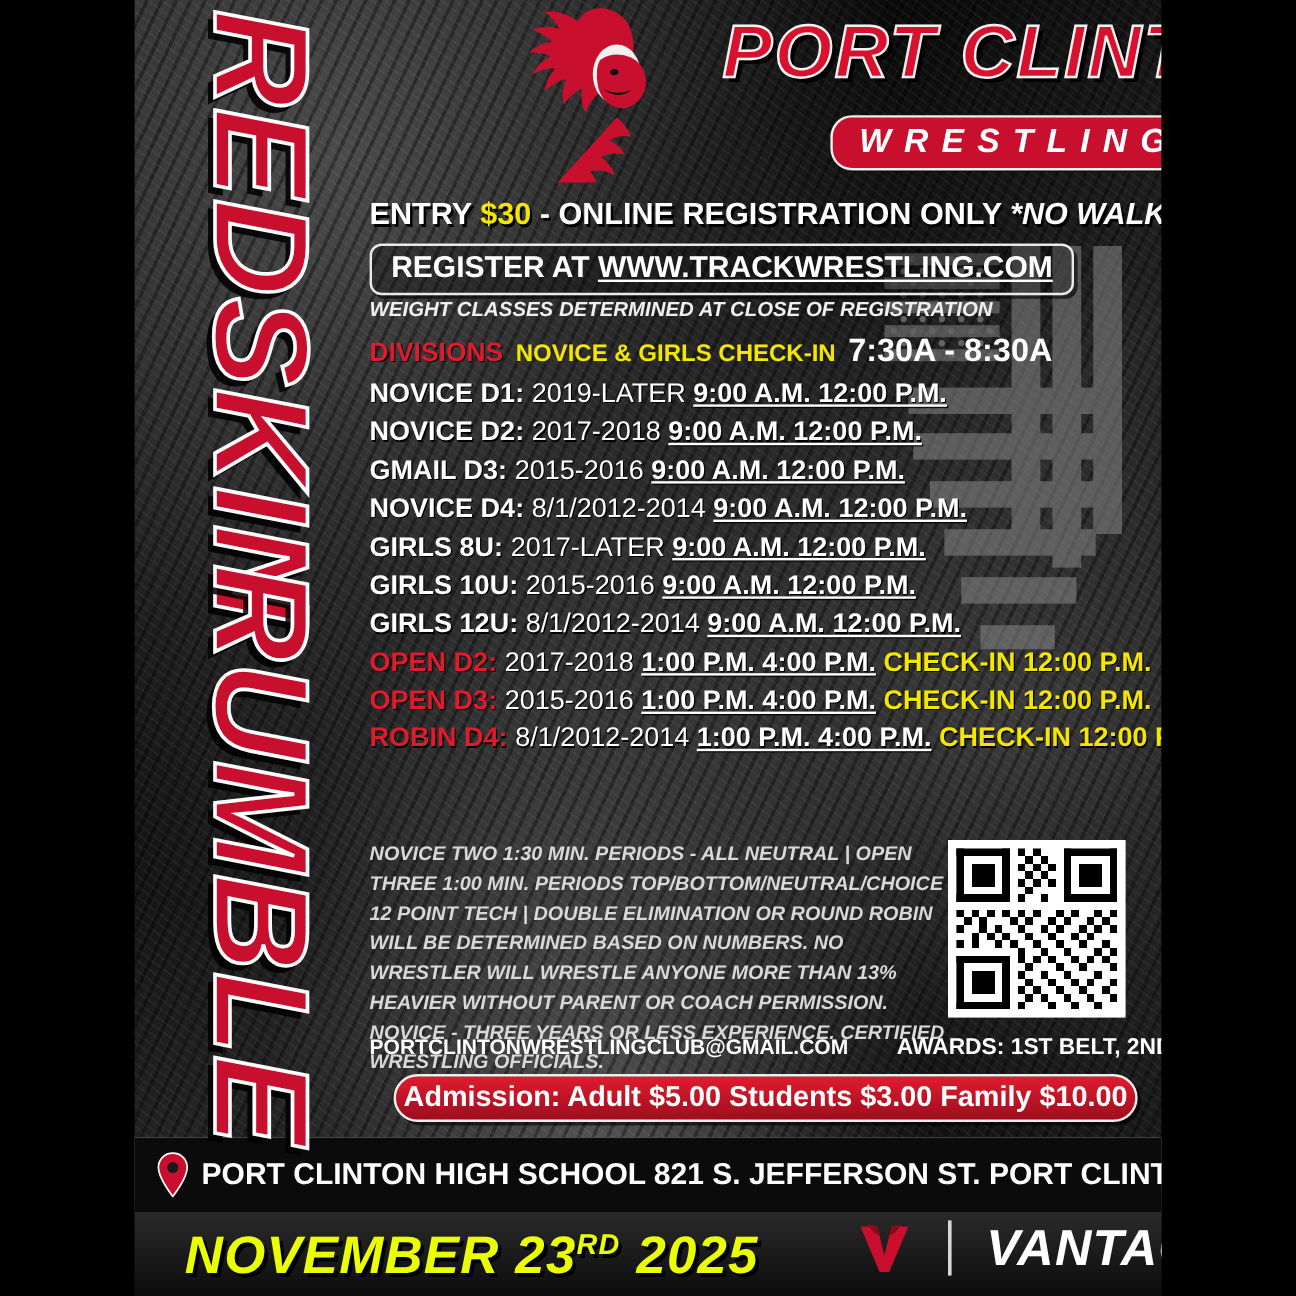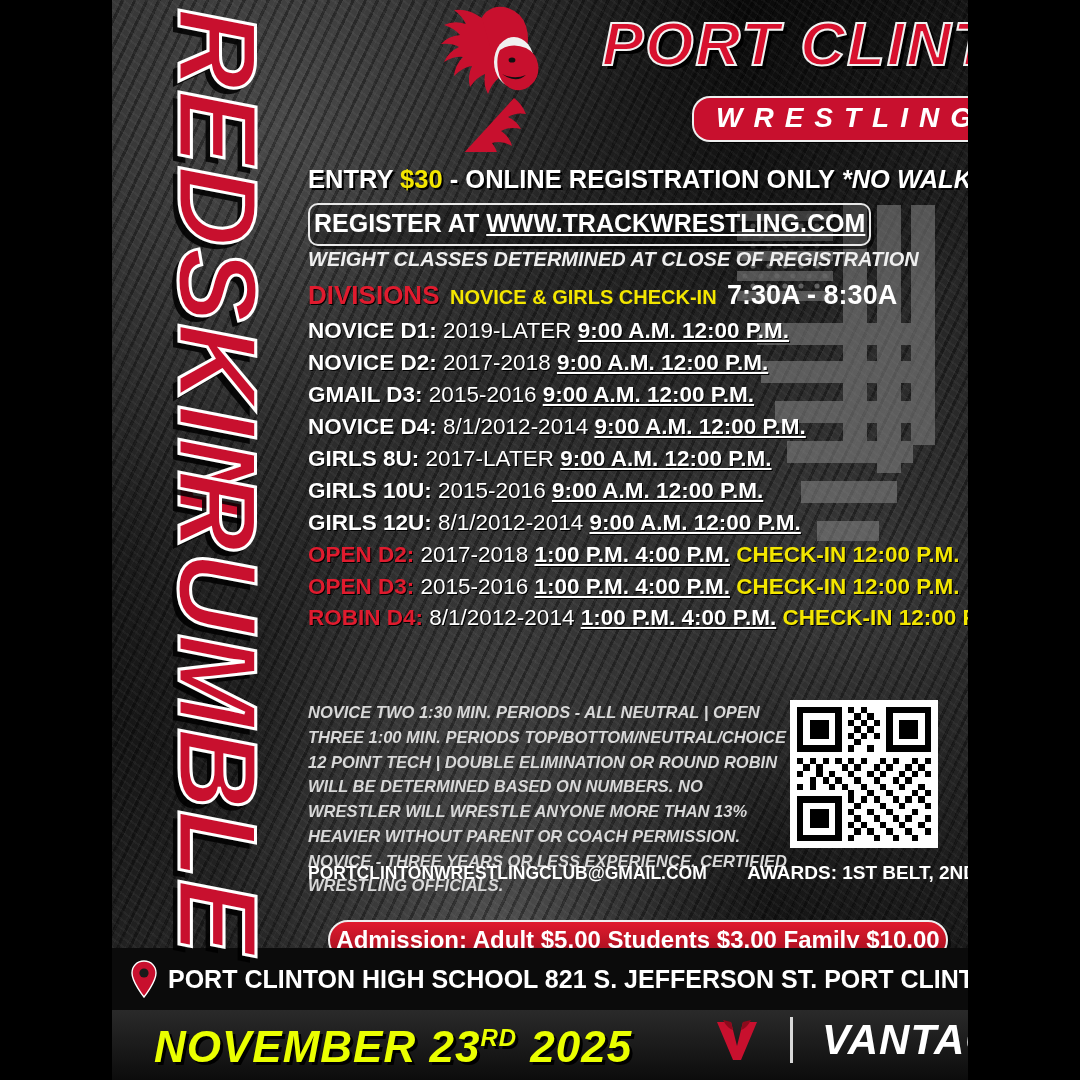--- a/index.html
+++ b/index.html
@@ -106,44 +106,44 @@
     margin-left: 8px;
   }
   .entry-line .amt { color: #f3e600; }
   .entry-line .ital { font-style: italic; }
 
   .reg-box {
     margin-top: 9px; margin-left: 8px;
     display: inline-block;
     border: 2px solid #e9e9e9;
     border-radius: 10px;
-    padding: 4px 4px 6px;
+    padding: 4px 16px 6px;
     background: rgba(0,0,0,0.25);
     box-shadow: 3px 3px 0 rgba(0,0,0,0.6);
   }
   .reg-box span { font-size: 25px; font-weight: bold; color: #fff; white-space: nowrap; }
   .reg-box .url { text-decoration: underline; }
 
   .closes {
     margin-top: 12px; margin-left: 8px;
     font-size: 27px; font-weight: bold; color: #fff; white-space: nowrap;
     text-shadow: 2px 2px 0 #000;
   }
   .weightnote {
     margin-left: 8px; margin-top: 2px;
-    font-size: 20px; font-weight: bold; font-style: italic; color: #efefef;
+    font-size: 17px; font-weight: bold; font-style: italic; color: #efefef;
     white-space: nowrap;
   }
 
   .divrow {
     margin-top: 9px; margin-left: 8px;
     white-space: nowrap;
   }
   .divrow .divisions {
-    font-size: 26px; font-weight: bold; color: #e01b2e;
+    font-size: 22px; font-weight: bold; color: #e01b2e;
     text-shadow: 1px 1px 0 #000;
   }
   .divrow .checkin-lbl {
     font-size: 20px; font-weight: bold; color: #f3e600; margin-left: 6px;
   }
   .divrow .checkin-time {
     font-size: 27px; font-weight: bold; color: #fff; margin-left: 6px;
   }
 
   .sched { margin-top: 4px; margin-left: 8px; }
@@ -177,21 +177,20 @@
   .email-row .awards { font-size: 19px; font-weight: bold; color: #fff; margin-left: 36px; }
 
   .admission {
     position: absolute; left: 216px; top: 895px; width: 620px; height: 40px;
     background: linear-gradient(#e11b2e, #9d0e1e);
     border: 2px solid #efefef;
     border-radius: 20px;
     display: flex; align-items: center; justify-content: center;
     box-shadow: 3px 3px 0 rgba(0,0,0,0.6);
     z-index: 21;
-    margin-top: 25px;
   }
   .admission span { font-size: 24px; font-weight: bold; color: #fff; white-space: nowrap; }
 
   .venue-band {
     position: absolute; left: 112px; top: 948px; width: 856px; height: 62px;
     background: linear-gradient(#d9d9d9, #8e8e8e);
     display: flex; align-items: center; z-index: 22;
   }
   .venue-inner {
     position: absolute; left: 0; top: 0; width: 856px; height: 62px;

